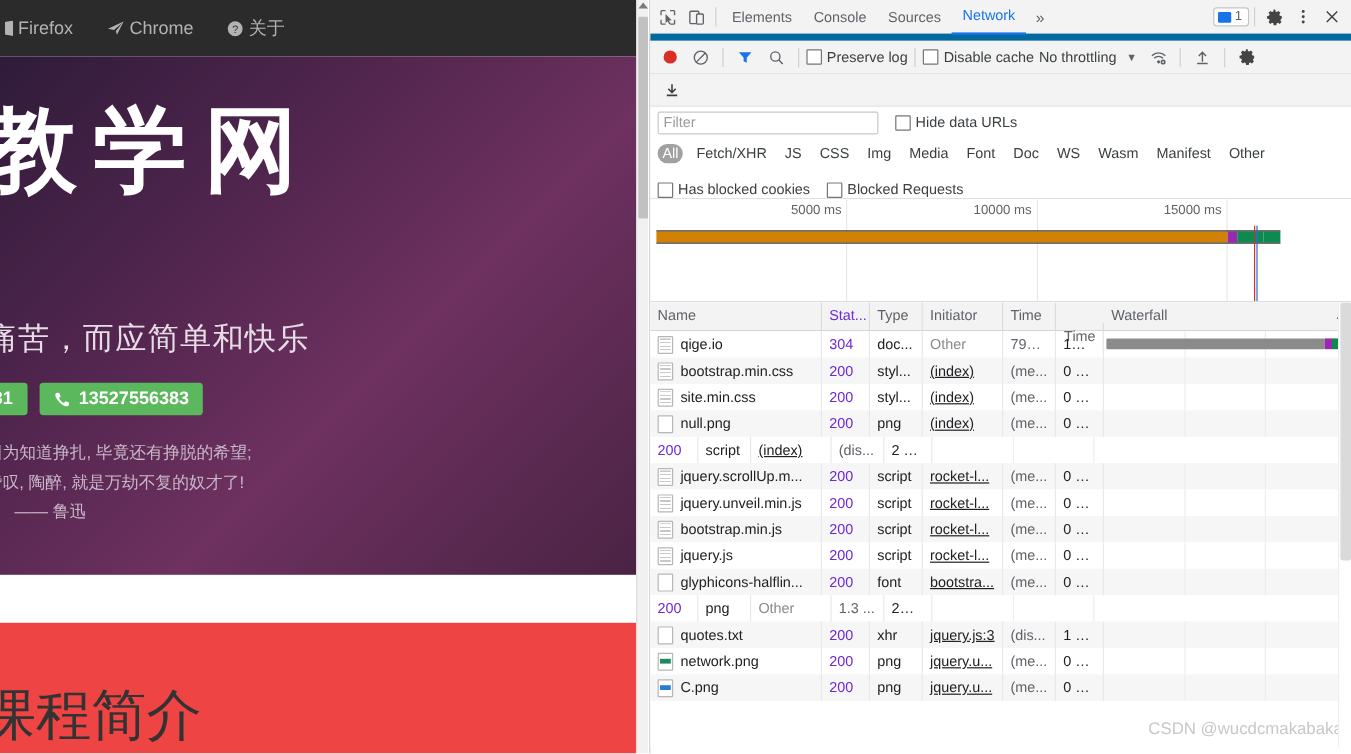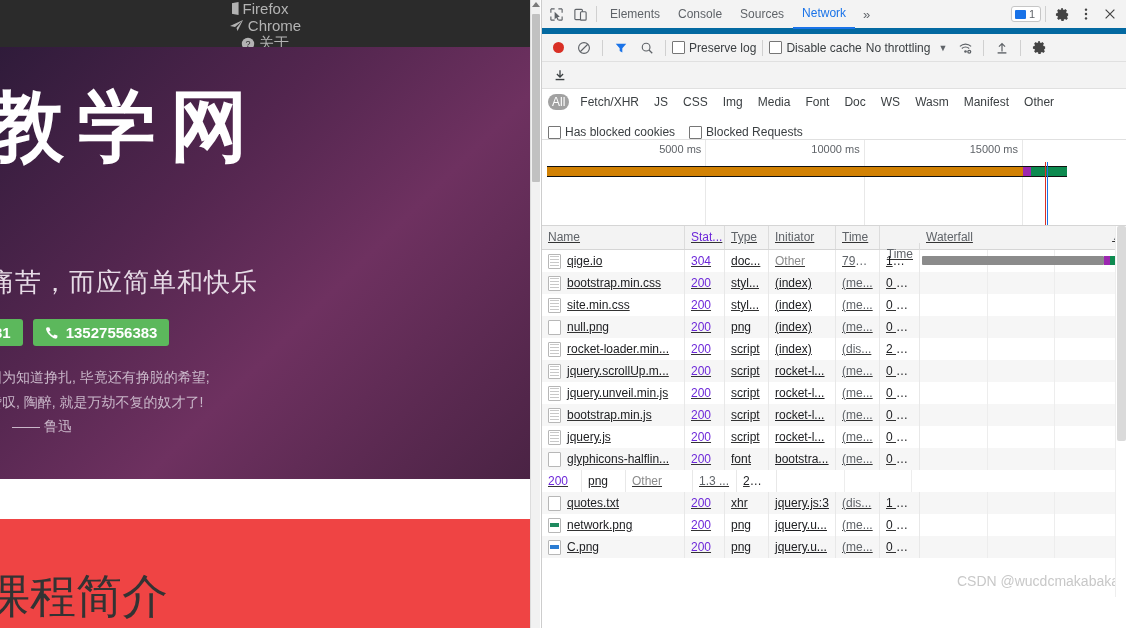--- a/index.html
+++ b/index.html
@@ -7,21 +7,21 @@
     width:1126px;height:628px;overflow:hidden;
     font-family:"Liberation Sans","DejaVu Sans",sans-serif;
     background:#fff;
   }
   .screen{position:relative;width:1126px;height:628px;}
 
   
   .browser{position:absolute;left:0;top:0;width:540px;height:628px;overflow:hidden;background:#fff;}
   .topnav{
     position:absolute;left:0;top:0;width:530px;height:47px;
-    background:#2b2b2b;display:flex;align-items:center;flex-direction:column;
+    background:#2b2b2b;display:flex;align-items:center;
   }
   .topnav .nav-item{
     display:flex;align-items:center;gap:4px;
     color:#b3b3b3;font-size:15px;margin-left:0;
     padding:0 14px;height:47px;cursor:pointer;white-space:nowrap;
   }
   .topnav .nav-item:first-child{padding-left:4px;}
   .nav-ico{display:inline-block;line-height:1;font-size:14px;color:#b3b3b3;}
   .ff-ico{width:7px;height:13px;background:#b3b3b3;display:inline-block;
      clip-path:polygon(0 10%,100% 0,100% 100%,0 90%);}
@@ -127,21 +127,21 @@
   
   .overview{position:relative;height:85px;background:#fff;border-bottom:1px solid #d5d5d5;overflow:hidden;}
   .ov-ruler{position:relative;height:22px;border-bottom:0;}
   .ov-tick{position:absolute;top:0;height:85px;width:1px;background:#e8e8e8;}
   .ov-label{position:absolute;top:3px;font-size:11px;color:#5f6368;transform:translateX(-100%);padding-right:4px;white-space:nowrap;}
   .ov-bar{position:absolute;left:5px;height:9px;top:26px;}
   .ov-seg{position:absolute;top:0;height:9px;}
   .ov-marker{position:absolute;top:22px;width:1px;height:63px;}
 
   
-  .dt-table{position:relative;background:#fff;height:371px;overflow:hidden;text-decoration:underline;}
+  .dt-table{position:relative;background:#fff;height:371px;overflow:hidden;}
   .th-row{
     display:flex;height:23px;align-items:center;background:#f3f3f3;
     border-bottom:1px solid #d5d5d5;color:#5f6368;font-size:12px;
   }
   .th{padding:0 6px;border-right:1px solid #dcdcdc;height:23px;line-height:23px;box-sizing:border-box;overflow:hidden;white-space:nowrap;}
   .tr{display:flex;height:22px;align-items:center;font-size:12px;color:#202124;box-sizing:border-box;}
   .tr:nth-child(odd){background:#fff;}
   .tr:nth-child(even){background:#f6f6f6;}
   .td{padding:0 6px;height:22px;line-height:22px;box-sizing:border-box;overflow:hidden;white-space:nowrap;border-right:1px solid #e8e8e8;text-overflow:ellipsis;}
   .c-name{width:143px;display:flex;align-items:center;gap:6px;}
@@ -354,20 +354,27 @@
 
     <div class="dt-row2">
       <div class="dt-ico-btn">
         <svg width="14" height="14" viewBox="0 0 16 16">
             <path d="M8 2.5 V10 M4.5 6.8 L8 10.4 L11.5 6.8" stroke="#3c4043" stroke-width="1.5" fill="none"></path>
             <path d="M3 13.2 h10" stroke="#3c4043" stroke-width="1.6"></path>
           </svg>
       </div>
     </div>
 
+    <div class="dt-filterbar">
+      <div class="filter-input">Filter</div>
+      <label class="cb">
+        <span class="box"></span>
+        <span>Hide data URLs</span>
+      </label>
+    </div>
 
     <div class="dt-types">
       <span class="type-pill active">All</span>
       <span class="type-pill">Fetch/XHR</span>
       <span class="type-pill">JS</span>
       <span class="type-pill">CSS</span>
       <span class="type-pill">Img</span>
       <span class="type-pill">Media</span>
       <span class="type-pill">Font</span>
       <span class="type-pill">Doc</span>
@@ -482,24 +489,20 @@
             <div class="td c-init"><span class="link">(index)</span></div>
             <div class="td c-size">(me...</div>
             <div class="td c-time">0 ms</div>
             <div class="td c-wf">
               <div class="wf-divider" style="left: 67px;"></div>
               <div class="wf-divider" style="left: 134px;"></div>
               <div class="wf-mark" style="right: 4px;"></div>
             </div>
           </div>
           <div class="tr">
-            <div class="td c-name">
-              <span class="fico doc"></span>
-              <span>rocket-loader.min...</span>
-            </div>
             <div class="td c-status">200</div>
             <div class="td c-type">script</div>
             <div class="td c-init"><span class="link">(index)</span></div>
             <div class="td c-size">(dis...</div>
             <div class="td c-time">2 ms</div>
             <div class="td c-wf">
               <div class="wf-divider" style="left: 67px;"></div>
               <div class="wf-divider" style="left: 134px;"></div>
               <div class="wf-mark" style="right: 4px;"></div>
             </div>

